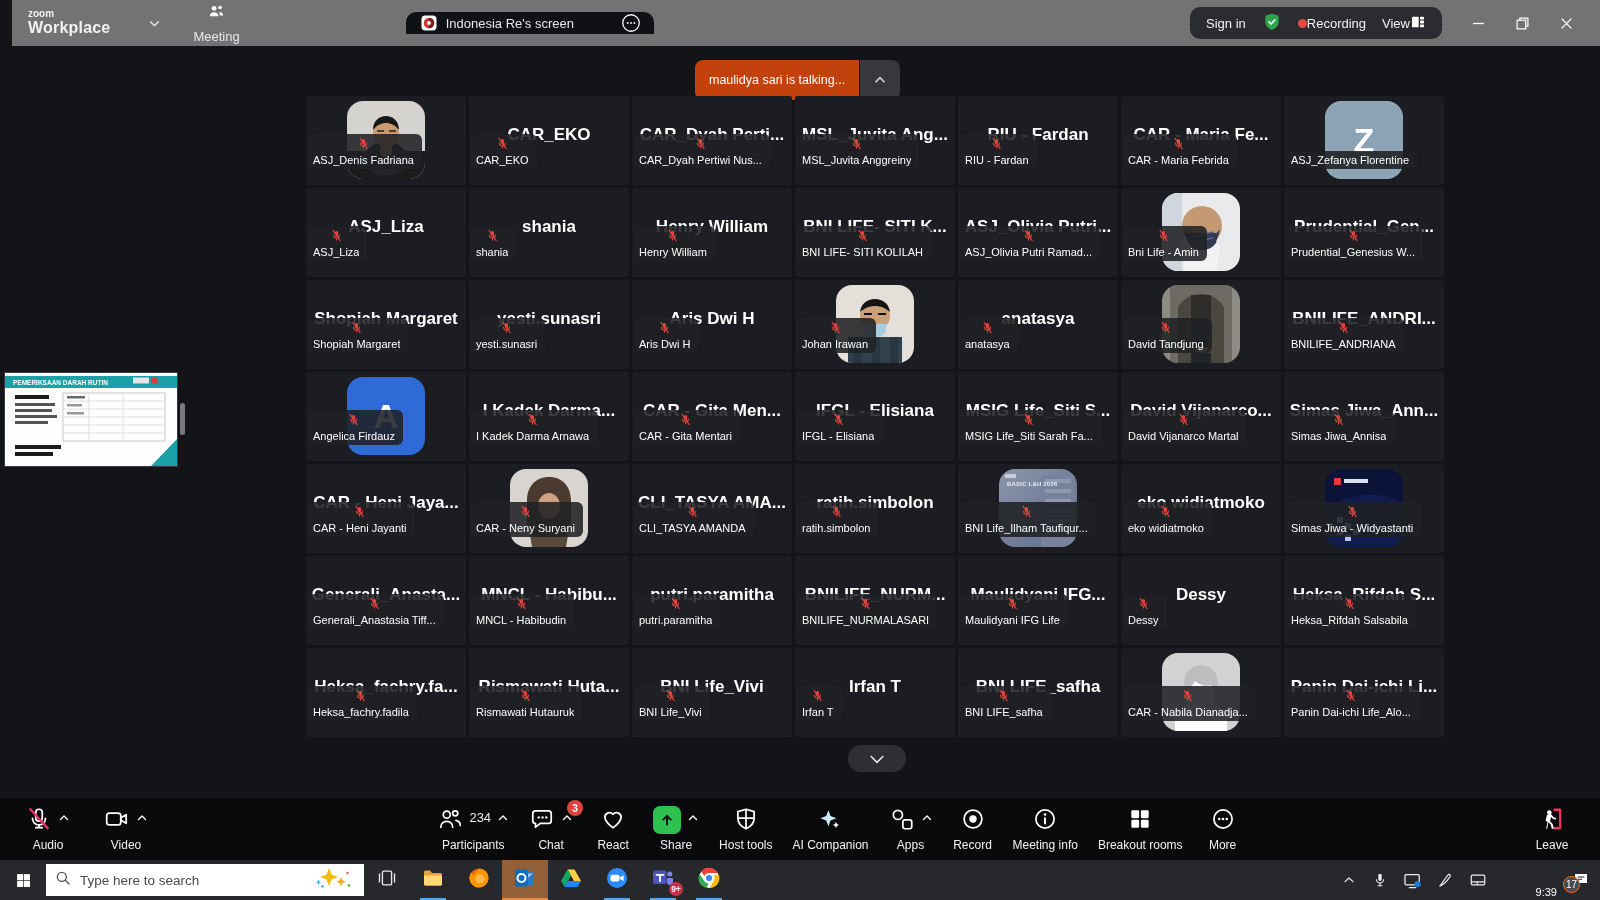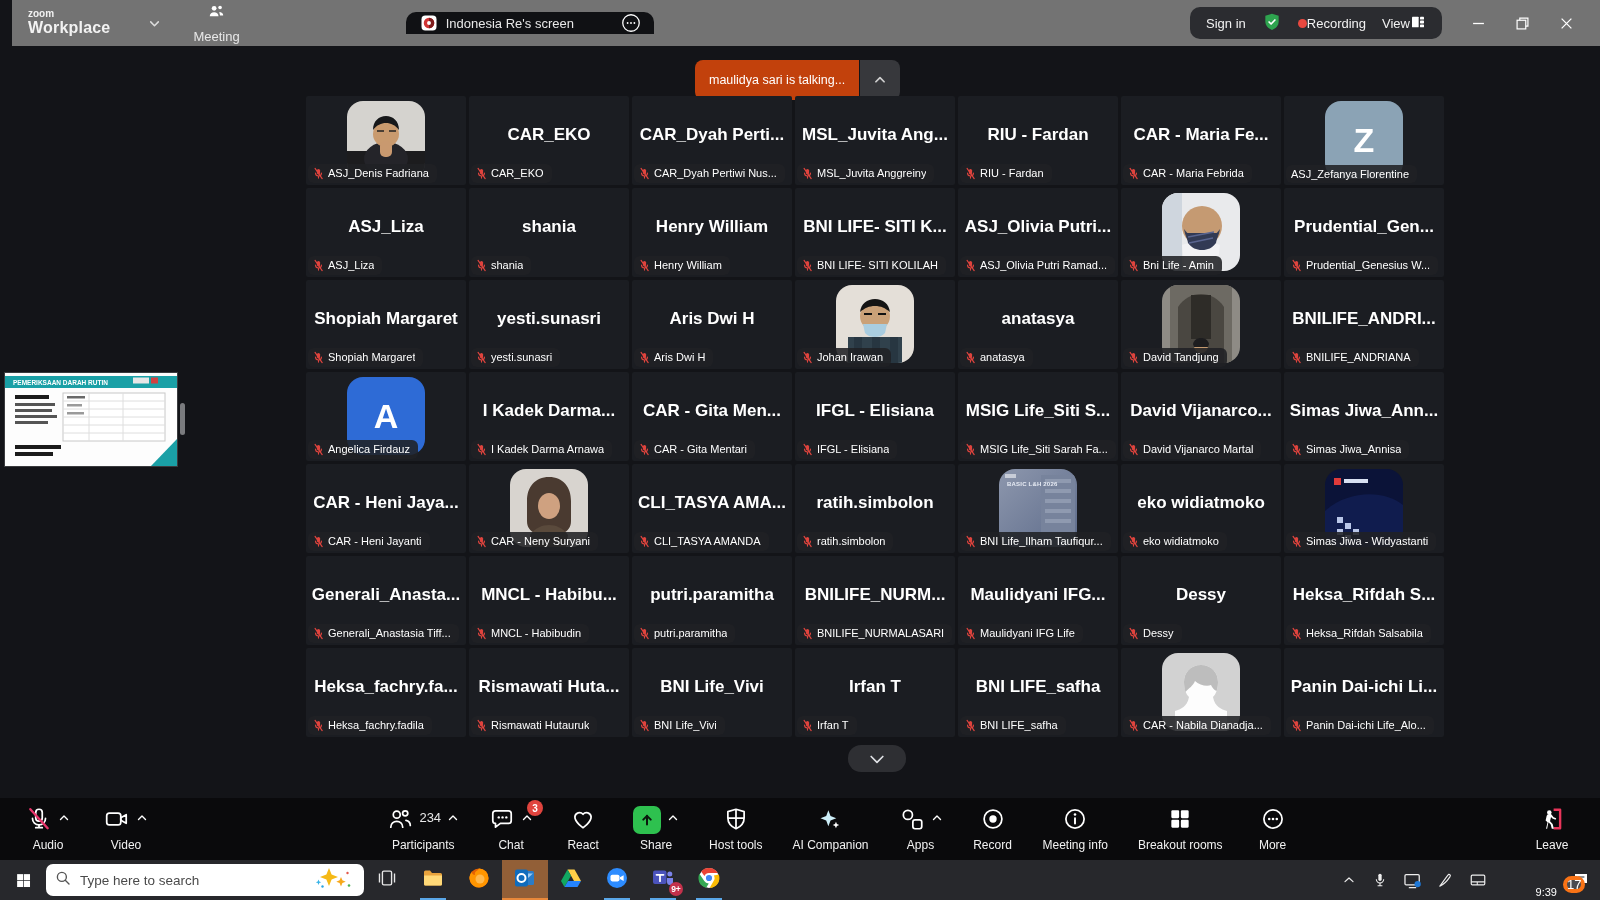--- a/index.html
+++ b/index.html
@@ -32,69 +32,69 @@
   .toast-wrap{ position:absolute; left:695px; top:14px; height:40px; display:flex; }
   .toast{ background:#c2410c; border-radius:8px 0 0 8px; display:flex; align-items:center;
     padding:0 14px; color:#fff; font-size:12.5px; white-space:nowrap; }
   .toast-collapse{ width:40px; background:#37383c; border-radius:0 8px 8px 0; display:flex; align-items:center; justify-content:center; margin-left:1px; }
 
   .grid{ position:absolute; left:306px; top:50px; display:grid;
     grid-template-columns:repeat(7,160px); grid-auto-rows:89px; gap:3px; }
   .tile{ position:relative; background:#1b1d22; border-radius:2px; }
   .bigname{ position:absolute; inset:0; display:flex; align-items:center; justify-content:center;
     padding:0 3px 12px 3px; color:#fff; font-size:17px; font-weight:700; white-space:nowrap; overflow:hidden; }
-  .chip{ position:absolute; left:2px; bottom:2px; max-width:156px; background:rgba(32,33,36,.88);
-    border-radius:6px; padding:3px 8px 3px 5px; display:flex; align-items:flex-start; gap:4px; }
+  .chip{ position:absolute; left:2px; bottom:16px; max-width:156px; background:rgba(32,33,36,.88);
+    border-radius:6px; padding:3px 8px 3px 5px; display:flex; align-items:center; gap:4px;flex-direction:column; }
   .chip span{ color:#fff; font-size:11px; white-space:nowrap; overflow:hidden; }
   .chip .micico{ display:flex; flex:0 0 auto; }
   .avatar{ position:absolute; left:50%; transform:translateX(-50%); top:5px; width:78px; height:78px;
     border-radius:16px; overflow:hidden; }
   .avatar.letter{ display:flex; align-items:center; justify-content:center; color:#fff; font-size:34px; font-weight:700; }
   .avatar svg{ display:block; width:100%; height:100%; }
   .slide-text{ position:absolute; left:8px; top:12px; color:#e8ecf5; font-size:6px; font-weight:700; letter-spacing:.2px; }
 
   .share-thumb{ position:absolute; left:5px; top:327px; width:172px; height:93px; background:#fff; box-shadow:0 0 0 1px #3a3b3e; }
   .thumb-scroll{ position:absolute; left:180px; top:357px; width:5px; height:32px; background:#7a7b7e; border-radius:3px; }
   .page-down{ position:absolute; left:848px; top:699px; width:58px; height:27px; background:#2e2f33;
     border:none; border-radius:13px; display:flex; align-items:center; justify-content:center; cursor:pointer; }
 
   
   .toolbar{ position:absolute; left:0; right:0; top:798px; height:62px; background:#0a0a0c;
     display:flex; align-items:center; color:#fff; }
   .tb-left{ display:flex; gap:34px; padding-left:26px; }
-  .tb-center{ flex:1; display:flex; justify-content:center; gap:30px; }
+  .tb-center{ flex:1; display:flex; justify-content:center; gap:20px; }
   .tb-rightgrp{ padding-right:28px; }
   .titem{ display:flex; flex-direction:column; align-items:center; cursor:pointer; min-width:40px; }
   .titem .irow{ position:relative; height:30px; display:flex; align-items:flex-start; gap:6px; }
   .titem .lbl{ font-size:12px; margin-top:2px; color:#f2f2f2; white-space:nowrap; }
   .titem .count{ font-size:13px; color:#e9e9e9; margin-top:4px; }
   .titem .caret{ margin-top:4px; }
   .titem .badge{ position:absolute; top:-6px; right:-10px; background:#e0443e; color:#fff; font-size:10px;
     font-weight:700; min-width:16px; height:16px; border-radius:8px; display:flex; align-items:center; justify-content:center; padding:0 4px; }
   .share-box{ width:28px; height:28px; background:#2ec14f; border-radius:7px; display:flex; align-items:center; justify-content:center; }
 
   
   .taskbar{ position:absolute; left:0; right:0; top:860px; height:40px; background:#27282c;
     display:flex; align-items:center; color:#eee; }
   .start{ width:46px; height:40px; display:flex; align-items:center; justify-content:center; }
-  .searchbox{ width:318px; height:32px; background:#fff; display:flex; align-items:center; gap:8px; padding:0 8px;border-radius:7px; }
+  .searchbox{ width:318px; height:32px; background:#fff; display:flex; align-items:center; gap:8px; padding:0 8px; }
   .searchbox .ph{ color:#4a4a4a; font-size:13.5px; flex:1; }
   .tapps{ display:flex; align-items:center; height:40px; }
   .tapp{ position:relative; width:46px; height:40px; display:flex; align-items:center; justify-content:center; }
   .tapp.hl{ background:rgba(235,140,66,.55); }
   .tapp .runbar{ position:absolute; bottom:0; left:10px; right:10px; height:2.5px; background:#5aa7e8; }
   .tapp.hl .runbar{ background:#e8883a; left:0; right:0; }
   .tapp .abadge{ position:absolute; right:3px; bottom:4px; background:#c4314b; color:#fff; font-size:8.5px;
     font-weight:700; min-width:14px; height:14px; border-radius:7px; display:flex; align-items:center; justify-content:center; }
   .tray{ margin-left:auto; display:flex; align-items:center; gap:15px; padding-right:10px; height:40px; }
   .trayico{ display:flex; align-items:center; justify-content:center; }
   .clock{ text-align:right; font-size:11px; line-height:1.3; color:#fff;margin-top:38px; }
   .notif{ position:relative; display:flex; align-items:center; }
-  .notif .nbadge{ position:absolute; left:-9px; bottom:-4px; background:#4a4b50; border:4px solid #f97316; color:#fff;
-    font-size:13px; min-width:17px; height:17px; border-radius:9px; display:flex; align-items:center; justify-content:center; }
+  .notif .nbadge{ position:absolute; left:-9px; bottom:-4px; background:#4a4b50; border:1px solid #f97316; color:#fff;
+    font-size:10px; min-width:17px; height:17px; border-radius:9px; display:flex; align-items:center; justify-content:center; }
 </style>
 </head>
 <body>
 
 <div class="screen">
 
   <header class="topbar">
     <div class="brand">
       <div class="b1">zoom</div>
       <div class="b2">Workplace</div>

